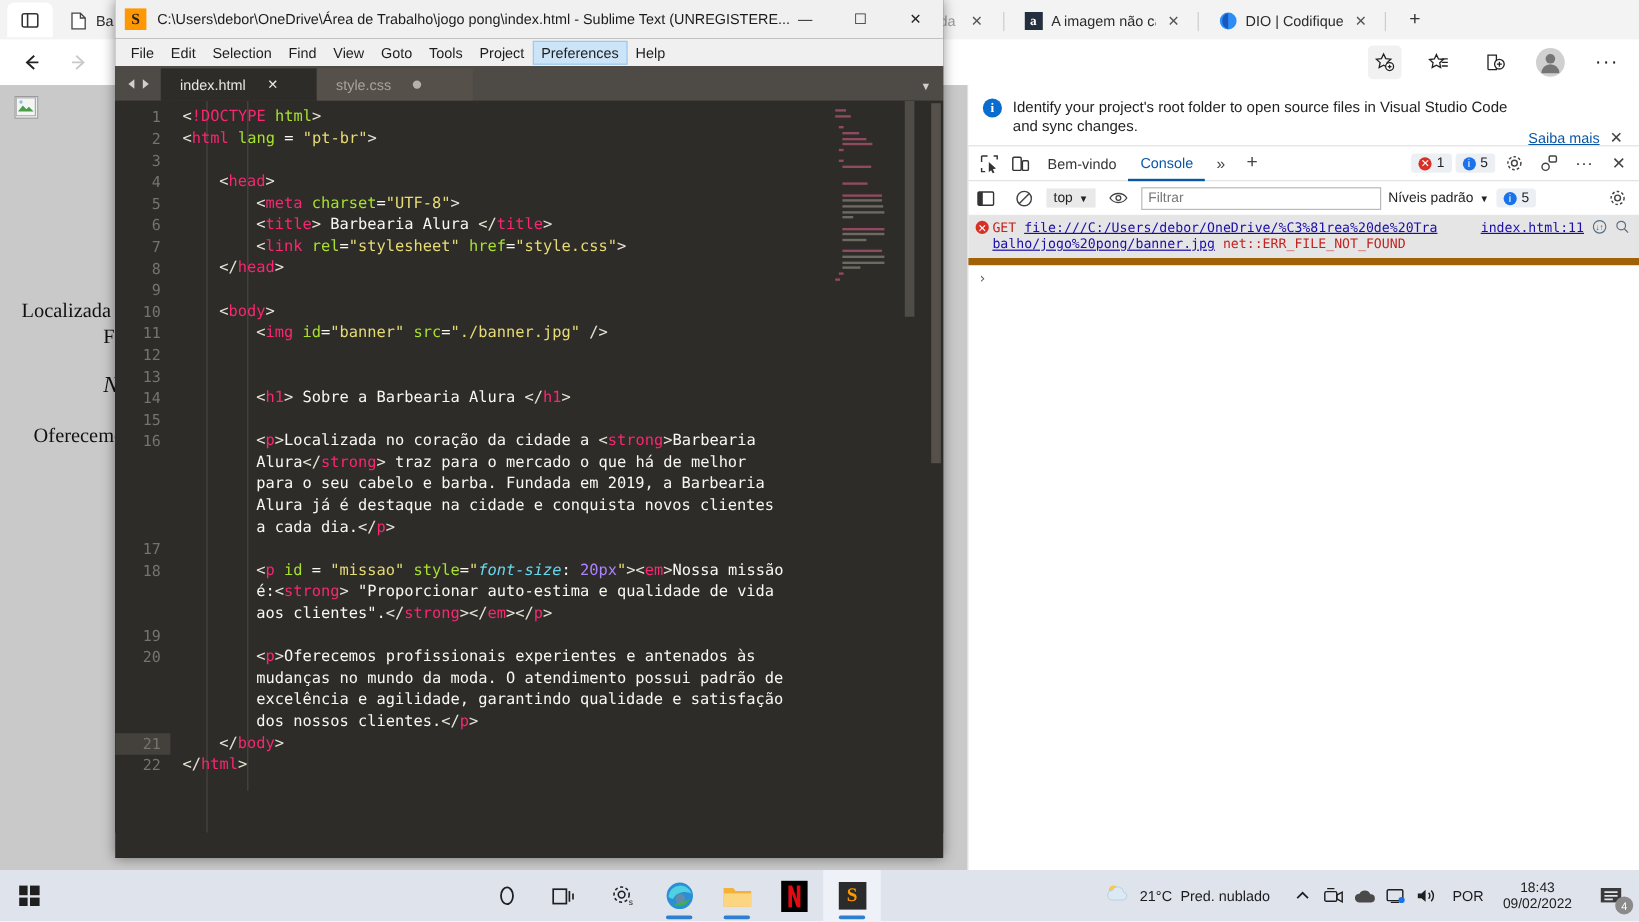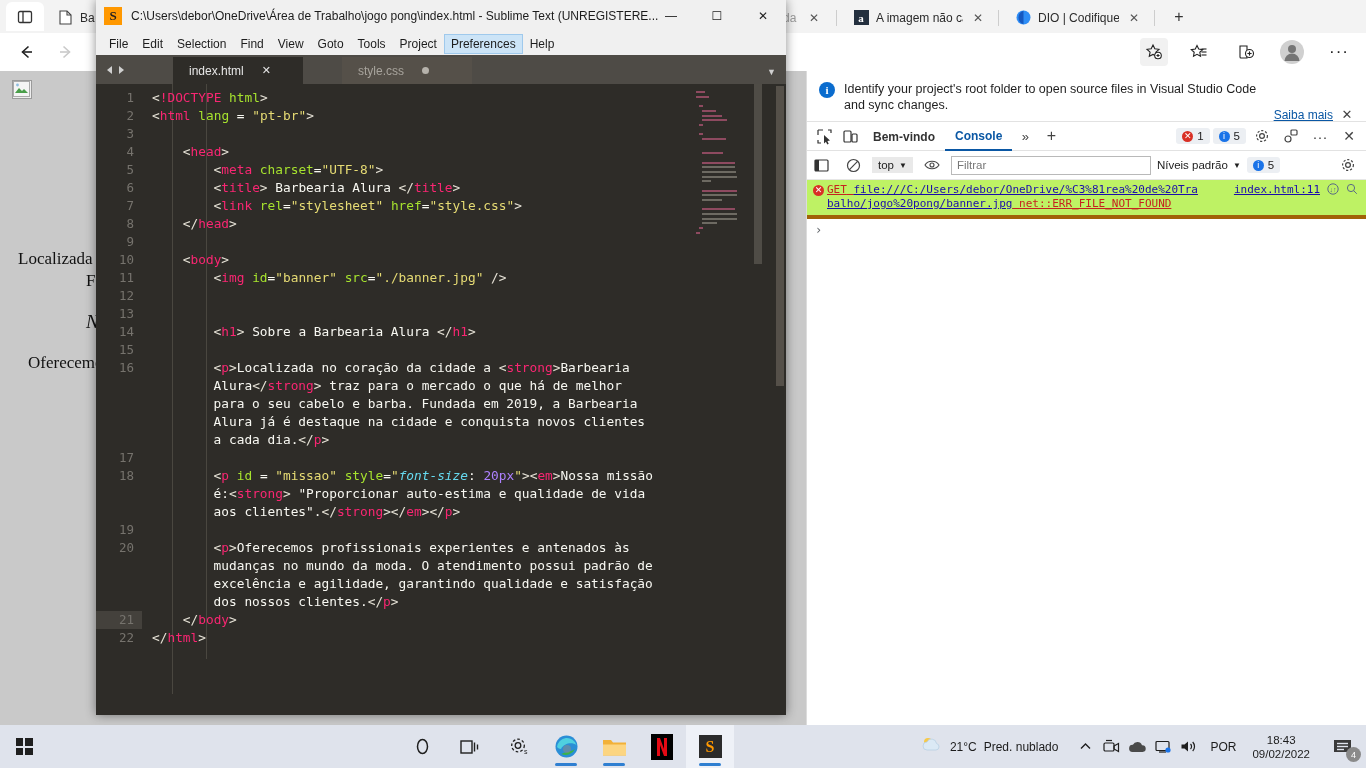--- a/index.html
+++ b/index.html
@@ -68,40 +68,40 @@
   .link-saiba { font-size:12px; color:#0a57a4; text-decoration:underline; }
   .xclose { font-size:13px; color:#444; width:14px; text-align:center; }
   .dt-notif-buttons { display:flex; gap:4px; margin-top:9px; }
   .btn-primary { background:#0a6cce; color:#fff; font-size:12.5px; padding:4px 9px; border:none; }
   .btn-secondary { background:#dadada; color:#2a1a3a; font-size:12.5px; padding:4px 9px; border:none; }
 
   .dt-tabbar { display:flex; align-items:center; height:30px; border-top:1px solid #e2e2e2;
       border-bottom:1px solid #e2e2e2; padding:0 4px; position:relative; }
   .dt-icobtn { width:26px; height:24px; display:flex; align-items:center; justify-content:center; }
   .dt-tab { font-size:12px; color:#333; padding:5px 10px 4px 10px; position:relative; height:29px;
-      display:flex; align-items:center;font-weight:bold; }
+      display:flex; align-items:center; }
   .dt-tab.active { color:#0a57a4; border-bottom:2px solid #0a57a4; }
   .dt-right { position:absolute; right:4px; display:flex; align-items:center; gap:3px; }
   .badge { display:flex; align-items:center; gap:4px; background:#eceff3; border-radius:3px;
       padding:2px 6px; font-size:11.5px; color:#222; }
   .dot-err { width:11px; height:11px; border-radius:50%; background:#d93025; color:#fff;
       font-size:9px; display:flex; align-items:center; justify-content:center; }
   .dot-info { width:11px; height:11px; border-radius:50%; background:#1a73e8; color:#fff;
       font-size:9px; display:flex; align-items:center; justify-content:center; }
 
   .dt-toolbar2 { display:flex; align-items:center; height:29px; gap:6px; padding:0 1px;
       border-bottom:1px solid #e6e6e6; position:relative; }
   .ctx-select { background:#e9e9e9; font-size:11.5px; padding:2px 6px; display:flex; gap:5px; align-items:center; color:#222; }
   .filter-input { width:200px; height:19px; border:1px solid #b9b9b9; font-size:11.5px;
       padding:0 5px; color:#777; display:flex; align-items:center; }
   .levels { font-size:11.5px; color:#222; display:flex; align-items:center; gap:5px; }
 
-  .console-err { background:#bef264; border-bottom:4px solid #a16207; padding:3px 6px 4px 6px;
+  .console-err { background:#e5e5e5; border-bottom:6px solid #a16207; padding:3px 6px 4px 6px;
       position:relative; font-family:"DejaVu Sans Mono", monospace; font-size:11px; line-height:14px;
-      color:#c5221f;text-decoration:underline; }
+      color:#c5221f; }
   .console-err .urltxt { color:#1a0dab; text-decoration:underline; }
   .console-err .srcref { position:absolute; right:46px; top:3px; color:#1a0dab; text-decoration:underline; font-size:11px; }
   .console-err .ic { position:absolute; top:3px; font-size:11px; color:#5a6b85; }
   .err-dot { display:inline-flex; width:11px; height:11px; border-radius:50%; background:#d93025;
       color:#fff; font-size:9px; align-items:center; justify-content:center; vertical-align:middle; margin-right:3px;
       font-family:"Liberation Sans", sans-serif; }
   .console-prompt { padding:4px 8px; font-family:"DejaVu Sans Mono", monospace; font-size:12px; color:#5f6368; }
 
   
   #sublime { position:absolute; left:96px; top:0; width:690px; height:715px;
@@ -112,21 +112,21 @@
       display:flex; align-items:center; justify-content:center; }
   .st-title { margin-left:9px; font-size:12px; color:#1b1b1b; white-space:nowrap; }
   .st-wbtns { position:absolute; right:0; top:0; height:32px; display:flex; }
   .st-wbtn { width:46px; height:32px; display:flex; align-items:center; justify-content:center;
       font-size:12px; color:#222; }
 
   .st-menubar { height:23px; background:#f0f0f0; display:flex; align-items:center; padding-left:6px; gap:0px; }
   .st-menu { font-size:12px; color:#1d1d1d; padding:3px 7px; }
   .st-menu.active { background:#cce4f7; border:1px solid #9fc9ec; padding:2px 6px; }
 
-  .st-tabbar { height:29px; background:#4e4b46; display:flex; align-items:flex-end; position:relative;gap:39px; }
+  .st-tabbar { height:29px; background:#4e4b46; display:flex; align-items:flex-end; position:relative; }
   .st-navarrows { width:38px; height:29px; display:flex; align-items:center; justify-content:center;
       gap:3px; color:#c9c9c9; font-size:10px; }
   .st-tab { height:27px; display:flex; align-items:center; gap:18px; padding:0 14px 0 16px;
       font-size:12px; position:relative; }
   .st-tab.active { background:#2e2c28; color:#e6e6e6; }
   .st-tab.inactive { background:#555049; color:#a8a49d; }
   .st-tab .tclose { font-size:11px; }
   .st-tab .tdot { width:7px; height:7px; border-radius:50%; background:#b6b2ab; }
   .st-tabmenu { position:absolute; right:10px; bottom:7px; color:#cfcfcf; font-size:9px; }
 

